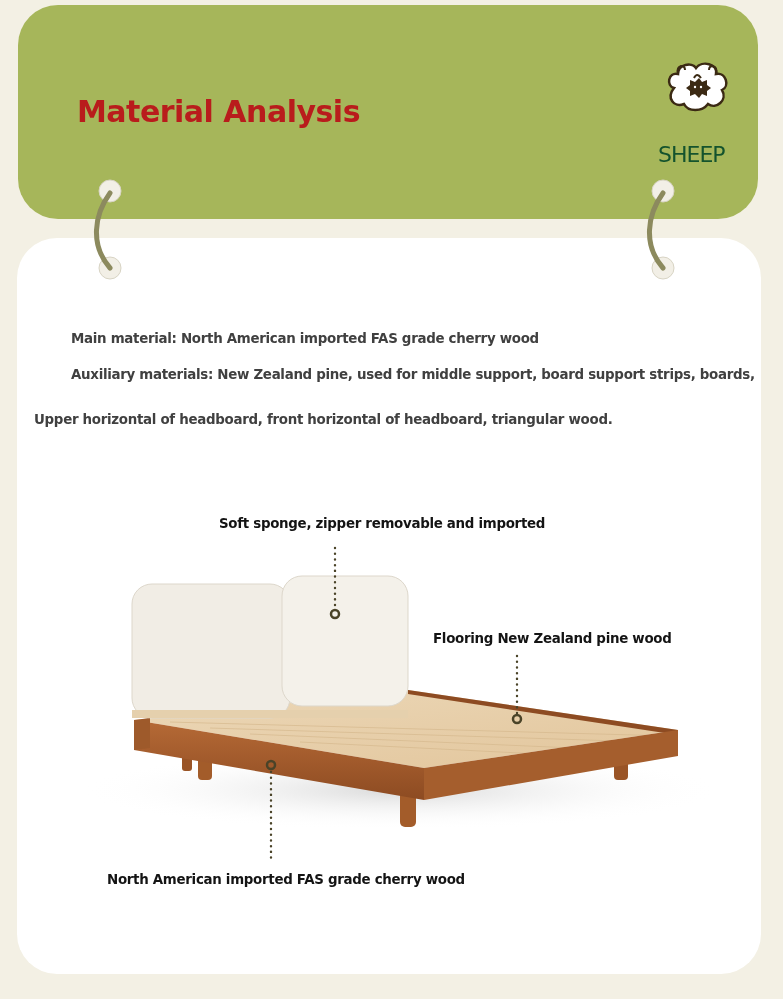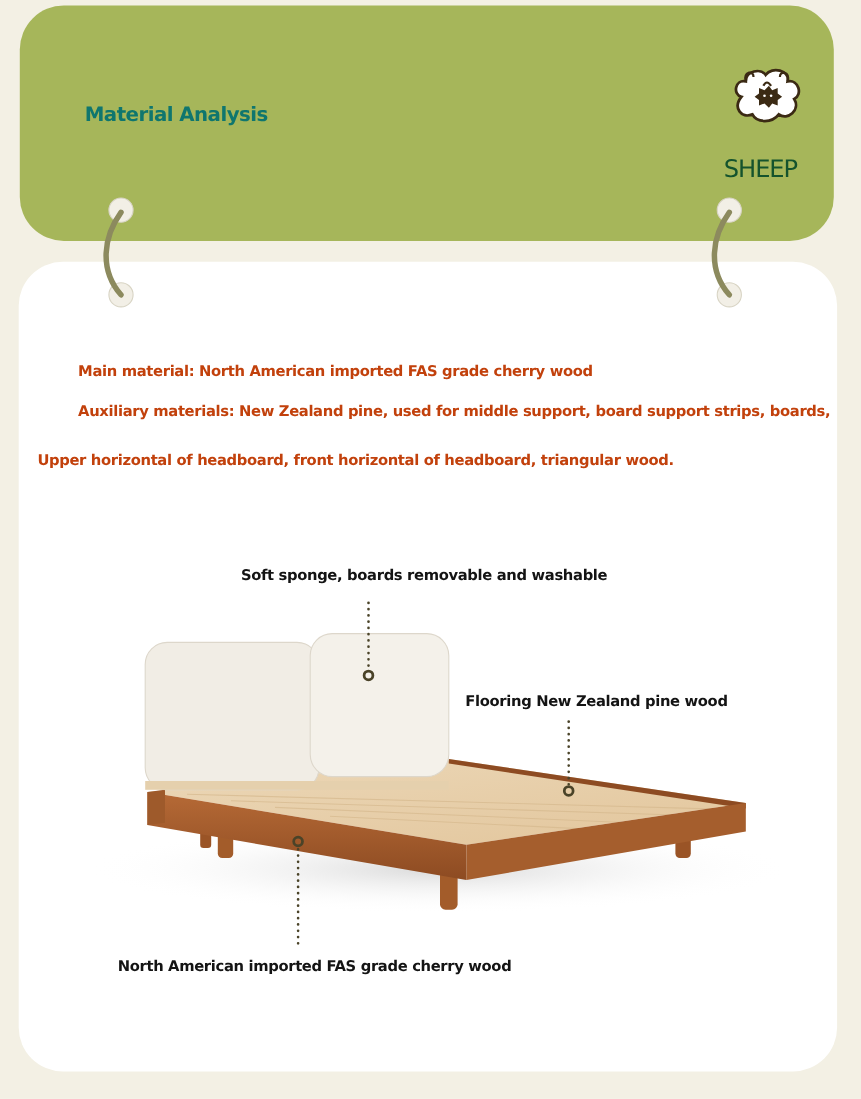--- a/index.html
+++ b/index.html
@@ -9,51 +9,51 @@
     font-family:"Liberation Sans", sans-serif;
     position:relative;
   }
   .header-panel {
     position:absolute; left:18px; top:5px; width:740px; height:214px;
     background:#a6b65a; border-radius:40px;
   }
   .title {
     position:absolute; left:77px; top:94px;
     font-family:"DejaVu Sans", sans-serif; font-weight:bold;
-    font-size:18px; color:#0f766e; letter-spacing:-0.5px;
+    font-size:30px; color:#b91c1c; letter-spacing:-0.5px;
   }
   .brand-logo { position:absolute; left:664px; top:58px; width:68px; height:56px; }
   .brand-name {
     position:absolute; left:658px; top:142px;
     font-family:"DejaVu Sans", sans-serif; font-size:22px;
     color:#14532d; letter-spacing:-1px;
   }
   .content-panel {
     position:absolute; left:17px; top:238px; width:744px; height:736px;
     background:#ffffff; border-radius:40px;
   }
   .ring { position:absolute; width:80px; height:110px; }
   .ring-left { left:80px; top:175px; }
   .ring-right { left:630px; top:175px; }
 
   .desc {
     position:absolute; font-family:"DejaVu Sans", sans-serif;
-    font-weight:bold; font-size:13.4px; color:#c2410c; white-space:nowrap;
+    font-weight:bold; font-size:13.4px; color:#404040; white-space:nowrap;
     letter-spacing:-0.3px;
   }
   .d1 { left:71px; top:331px; }
   .d2 { left:71px; top:367px; }
   .d3 { left:34px; top:412px; }
 
   .callout {
     position:absolute; font-family:"DejaVu Sans", sans-serif; font-weight:bold;
     font-size:13.4px; color:#141414; white-space:nowrap; letter-spacing:-0.3px;
   }
   .c1 { left:219px; top:516px; }
-  .c2 { left:423px; top:631px; }
+  .c2 { left:433px; top:631px; }
   .c3 { left:107px; top:872px; }
 
   .bed { position:absolute; left:70px; top:560px; width:640px; height:290px; }
   .leader { position:absolute; left:0; top:0; width:783px; height:999px; pointer-events:none; }
 </style>
 </head>
 <body>
 
 <div class="header-panel"></div>
 <div class="title">Material Analysis</div>
@@ -131,15 +131,15 @@
   <g stroke="#4a4328" stroke-width="2.4" stroke-dasharray="0.1 5.6" stroke-linecap="round">
     <line x1="335" y1="548" x2="335" y2="606"></line>
     <line x1="517" y1="656" x2="517" y2="713"></line>
     <line x1="271" y1="772" x2="271" y2="860"></line>
   </g>
   <circle cx="335" cy="614" r="4" fill="none" stroke="#4a4328" stroke-width="2.5"></circle>
   <circle cx="517" cy="719" r="4" fill="none" stroke="#4a4328" stroke-width="2.5"></circle>
   <circle cx="271" cy="765" r="4" fill="none" stroke="#4a4328" stroke-width="2.5"></circle>
 </svg>
 
-<div class="callout c1">Soft sponge, boards removable and washable</div>
+<div class="callout c1">Soft sponge, zipper removable and imported</div>
 <div class="callout c2">Flooring New Zealand pine wood</div>
 <div class="callout c3">North American imported FAS grade cherry wood</div>
 
 </body></html>

